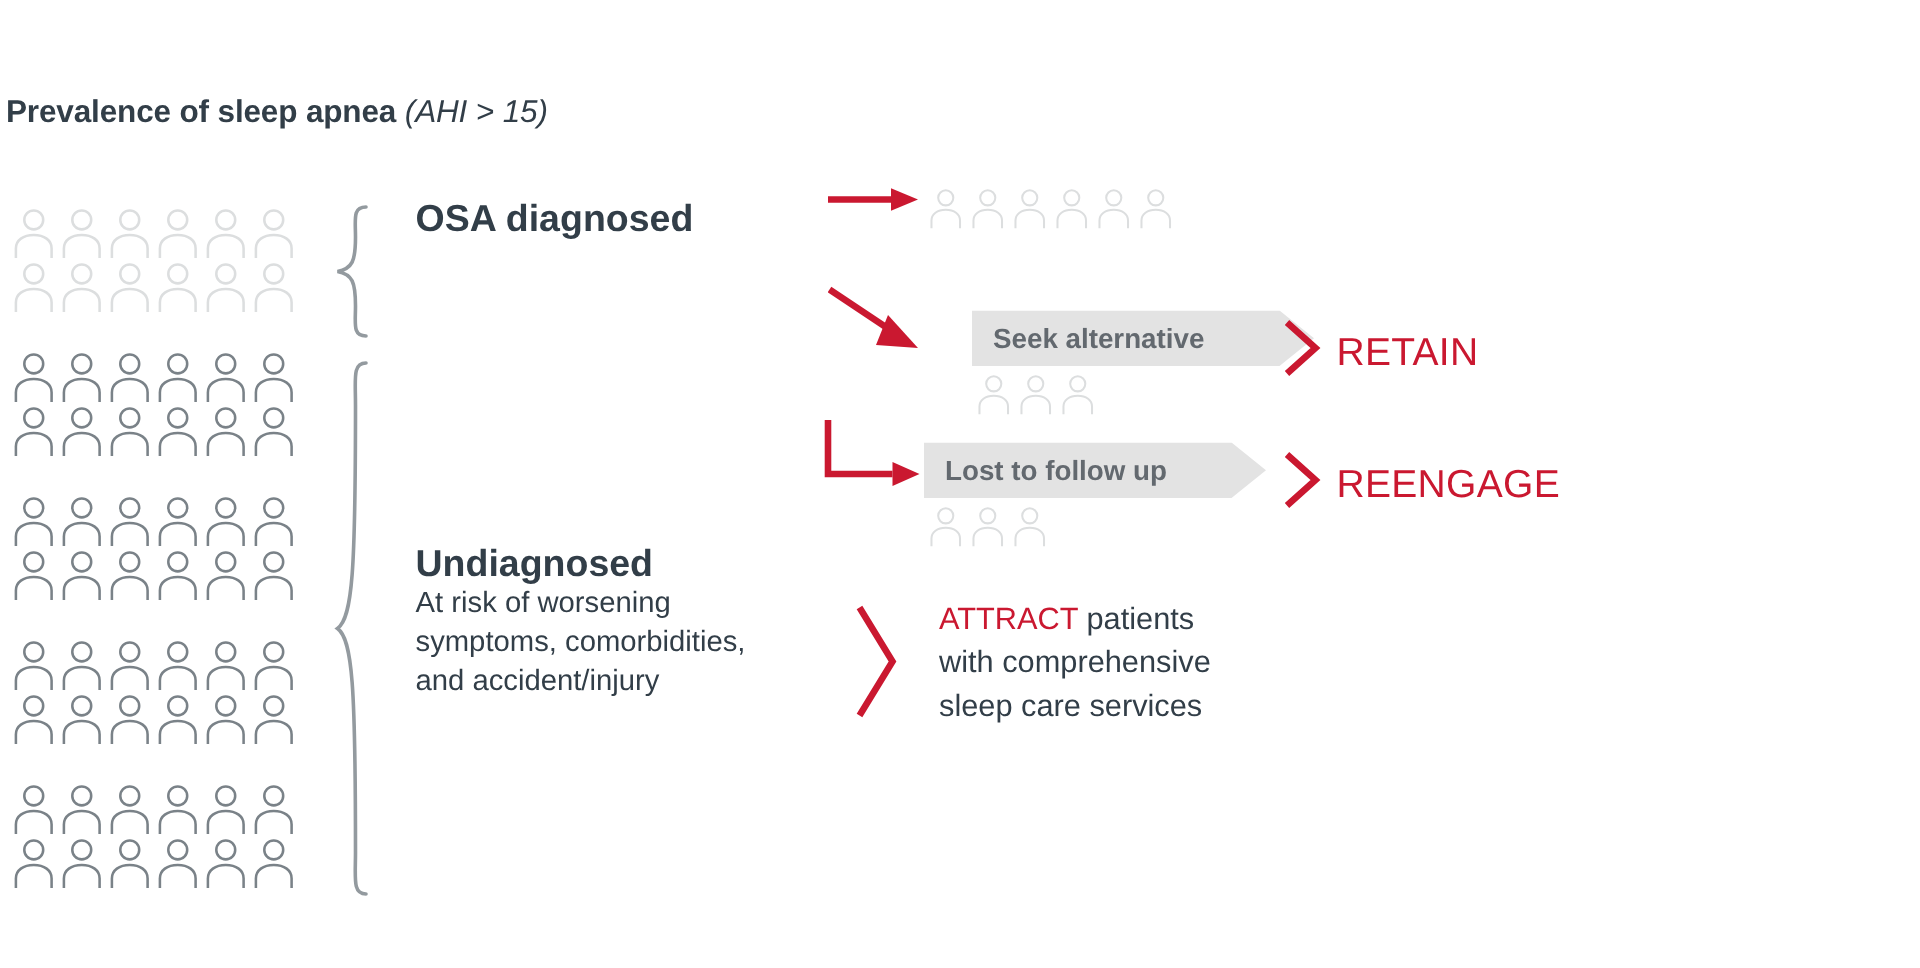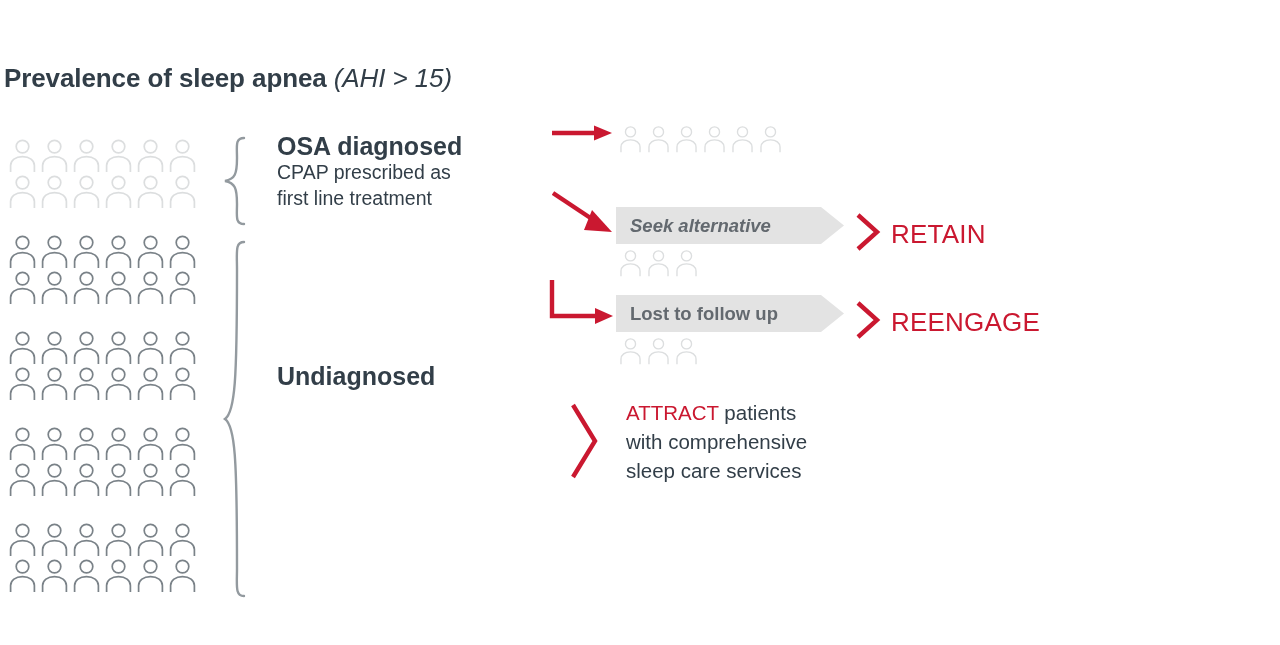--- a/index.html
+++ b/index.html
@@ -15,21 +15,21 @@
     font-family: "Liberation Sans", sans-serif;
     color: #323e48;
     -webkit-font-smoothing: antialiased;
   }
 
   
   #title {
     position: absolute;
     left: 4px;
     top: 63px;
-    font-size: 26px;
+    font-size: 21px;
     letter-spacing: -0.1px;
     white-space: nowrap;
   }
   #title .t-main { font-weight: bold; color: #323e48; }
   #title .t-sub  { font-style: italic; font-weight: normal; color: #323e48; }
 
   
   #people-grid {
     position: absolute;
     left: 8px;
@@ -70,21 +70,21 @@
 
   
   .arrow { position: absolute; }
   #arrow-1 { left: 552px; top: 123px; }
   #arrow-2 { left: 552px; top: 190px; }
   #arrow-3 { left: 549px; top: 278px; }
 
   
   .banner-row { position: absolute; }
   #row-cpap   { left: 616px; top: 120px; }
-  #row-seek   { left: 616px; top: 207px; font-style: italic; }
+  #row-seek   { left: 648px; top: 207px; }
   #row-lost   { left: 616px; top: 295px; }
 
   .banner {
     position: relative;
     width: 228px;
     height: 37px;
   }
   .banner svg { position: absolute; left: 0; top: 0; }
   .banner .label {
     position: absolute;
@@ -427,26 +427,27 @@
 </div>
 
 <div class="brace" id="brace-undiagnosed">
   <svg width="30" height="358" viewBox="0 0 30 358">
     <path d="M22 2 C13 2 15 12 15 30 C15 140 13 172 3 179 C13 186 15 218 15 328 C15 346 13 356 22 356" fill="none" stroke="#939a9f" stroke-width="2.4" stroke-linecap="round"></path>
   </svg>
 </div>
 
 <div class="txt-block" id="block-osa">
   <div class="txt-head">OSA diagnosed</div>
-  <div class="txt-body">CPAP prescribed as
-first line treatment</div>
 </div>
 
 <div class="txt-block" id="block-undiag">
   <div class="txt-head">Undiagnosed</div>
+  <div class="txt-body">At risk of worsening
+symptoms, comorbidities,
+and accident/injury</div>
 </div>
 
 <div class="arrow" id="arrow-1">
   <svg width="62" height="20" viewBox="0 0 62 20">
     <path d="M0 10 H42" stroke="#ca1830" stroke-width="4.4" fill="none"></path>
     <path d="M42 2.5 L60 10 L42 17.5 Z" fill="#ca1830"></path>
   </svg>
 </div>
 
 <div class="arrow" id="arrow-2">

